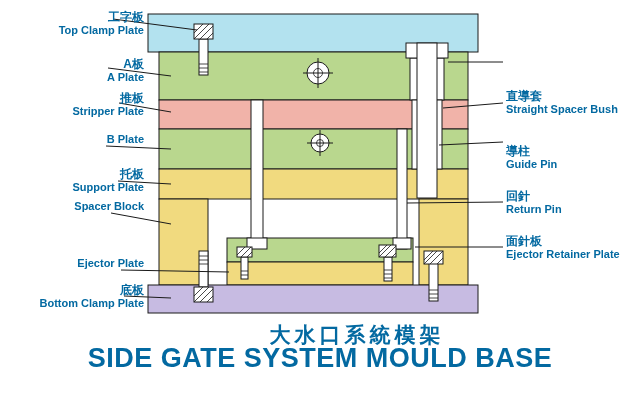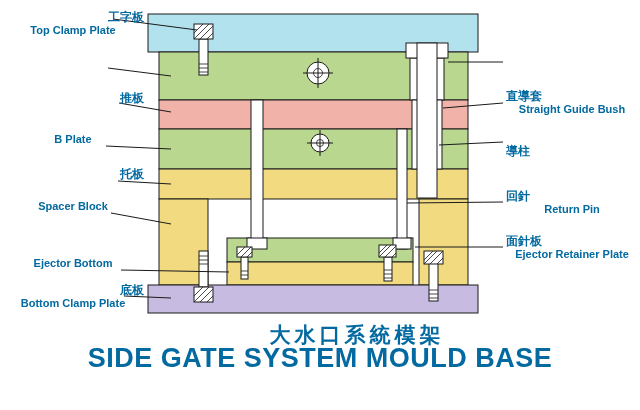--- a/index.html
+++ b/index.html
@@ -6,21 +6,21 @@
   #stage{
     position:relative;width:640px;height:410px;background:#ffffff;overflow:hidden;
     font-family:"Liberation Sans","DejaVu Sans",sans-serif;color:#0369a1;
   }
   svg{position:absolute;left:0;top:0;}
   .pl{stroke:#1a1a1a;stroke-width:1;}
   .ln{stroke:#1a1a1a;stroke-width:1;fill:none;}
   .thin{stroke:#1a1a1a;stroke-width:0.8;fill:none;}
   .lbl{position:absolute;font-weight:bold;line-height:1.18;white-space:nowrap;}
   .lbl .zh{font-size:12px;display:block;}
-  .lbl .en{font-size:11px;display:block;text-align:center;}
+  .lbl .en{font-size:11px;display:block;}
   .lbl-left{left:2px;width:142px;text-align:right;}
   .lbl-right{left:506px;width:132px;text-align:left;}
   .title-zh{position:absolute;top:321px;left:0;width:640px;text-align:center;
     font-size:21px;font-weight:bold;letter-spacing:4px;padding-left:37px;}
   .title-en{position:absolute;top:343px;left:0;width:640px;text-align:center;
     font-size:27px;font-weight:bold;letter-spacing:0.5px;}
 </style>
 </head>
 <body>
 
@@ -142,48 +142,55 @@
       <line class="ln" x1="439" y1="145" x2="503" y2="142"></line>
       <line class="ln" x1="407" y1="203" x2="503" y2="202"></line>
       <line class="ln" x1="415" y1="247" x2="503" y2="247"></line>
     </g>
   </svg>
 
   <div class="lbl lbl-left" style="top:10px">
     <span class="zh">工字板</span>
     <span class="en">Top Clamp Plate</span>
   </div>
+  <div class="lbl lbl-left" style="top:57px">
+    <span class="zh">A板</span>
+    <span class="en">A Plate</span>
+  </div>
   <div class="lbl lbl-left" style="top:91px">
     <span class="zh">推板</span>
+    <span class="en">Stripper Plate</span>
   </div>
   <div class="lbl lbl-left" style="top:133px">
     <span class="en">B Plate</span>
   </div>
   <div class="lbl lbl-left" style="top:167px">
     <span class="zh">托板</span>
+    <span class="en">Support Plate</span>
   </div>
   <div class="lbl lbl-left" style="top:200px">
     <span class="en">Spacer Block</span>
   </div>
   <div class="lbl lbl-left" style="top:257px">
-    <span class="en">Ejector Bottom</span>
+    <span class="en">Ejector Plate</span>
   </div>
   <div class="lbl lbl-left" style="top:283px">
     <span class="zh">底板</span>
     <span class="en">Bottom Clamp Plate</span>
   </div>
 
   <div class="lbl lbl-right" style="top:49px">
   </div>
   <div class="lbl lbl-right" style="top:89px">
     <span class="zh">直導套</span>
-    <span class="en">Straight Guide Bush</span>
+    <span class="en">Straight Spacer Bush</span>
   </div>
   <div class="lbl lbl-right" style="top:144px">
     <span class="zh">導柱</span>
+    <span class="en">Guide Pin</span>
   </div>
   <div class="lbl lbl-right" style="top:189px">
     <span class="zh">回針</span>
     <span class="en">Return Pin</span>
   </div>
   <div class="lbl lbl-right" style="top:234px">
     <span class="zh">面針板</span>
     <span class="en">Ejector Retainer Plate</span>
   </div>
 

